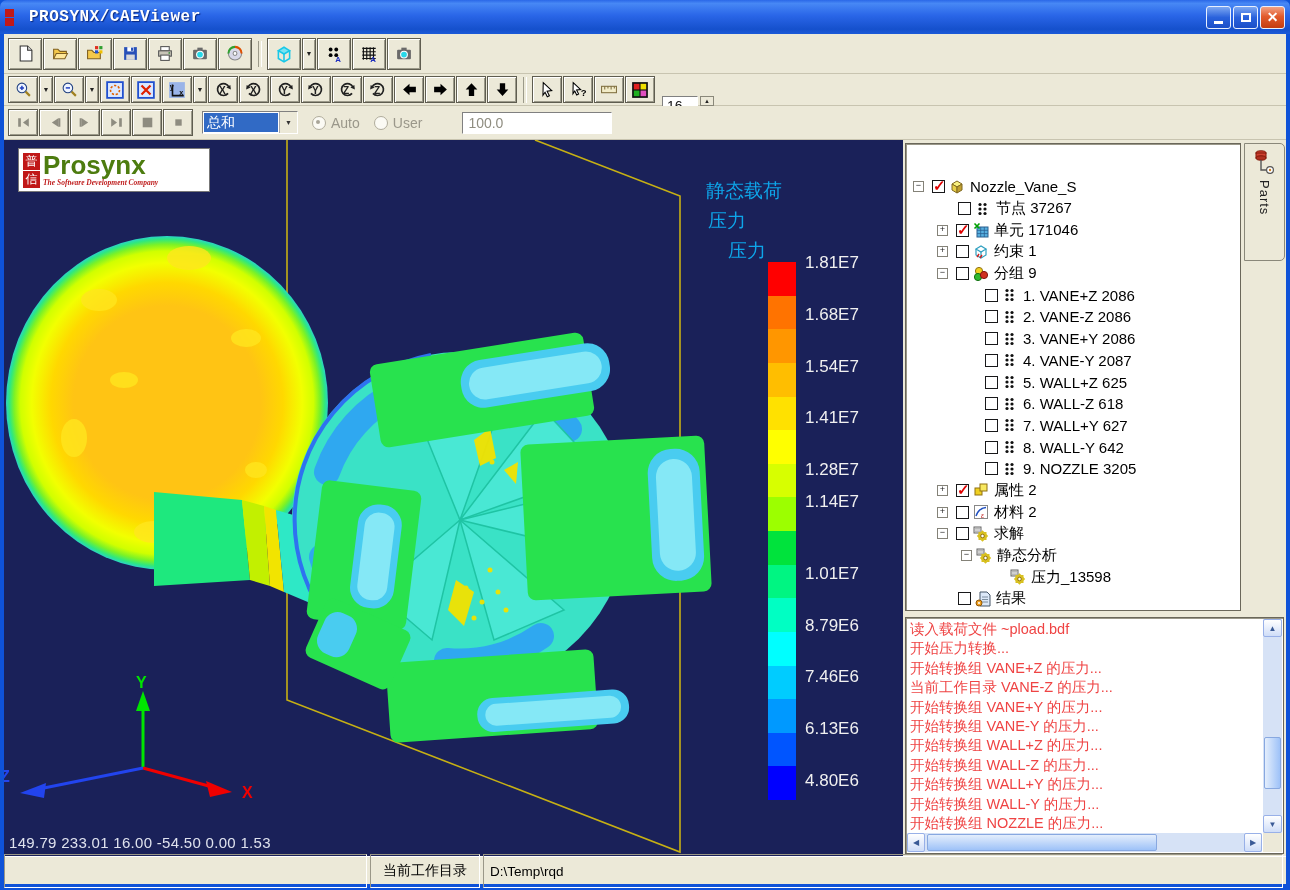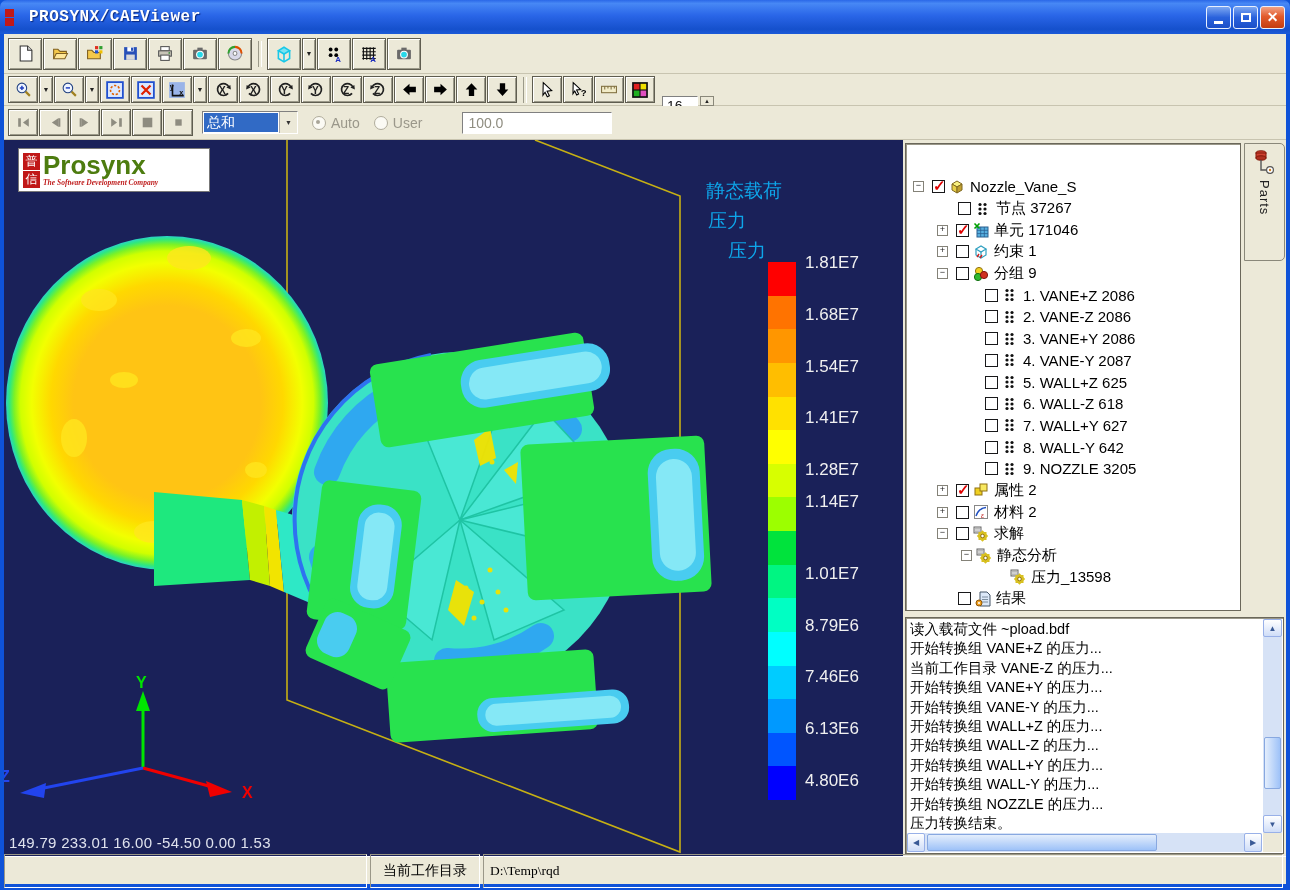--- a/index.html
+++ b/index.html
@@ -90,38 +90,38 @@
   .tlabel{margin-left:5px;font-size:15px;color:#000;white-space:nowrap;}
   .ind0{padding-left:7px;margin-top:26px;}.ind1{padding-left:31px;}.ind1b{padding-left:52px;}
   .ind2{padding-left:79px;}.ind2e{padding-left:55px;}.ind3{padding-left:100px;}
   .partstab{position:absolute;left:341px;top:3px;width:41px;height:118px;background:#ece9d8;
     border:1px solid #8a887a;border-radius:0 5px 5px 0;display:flex;flex-direction:column;
     align-items:center;padding-top:5px;box-sizing:border-box;}
   .parts-label{writing-mode:vertical-rl;font-size:13px;color:#222;margin-top:5px;letter-spacing:1px;}
 
   .logbox{position:absolute;left:2px;top:477px;width:379px;height:237px;background:#fff;
     border:1px solid #6a675a;box-shadow:inset 1px 1px 0 #9a9788;box-sizing:border-box;overflow:hidden;}
-  .loglines{position:absolute;left:4px;top:2px;right:24px;font-size:14.5px;line-height:19.4px;color:#000000;white-space:nowrap;}
+  .loglines{position:absolute;left:4px;top:2px;right:24px;font-size:14.5px;line-height:19.4px;color:#ef4444;white-space:nowrap;}
   .vscroll{position:absolute;right:1px;top:1px;width:19px;bottom:20px;background:#d6e2f6;}
   .hscroll{position:absolute;left:1px;bottom:1px;height:19px;right:21px;background:#d6e2f6;}
   .sbtn{position:absolute;background:linear-gradient(#ffffff,#cfddf8);border:1px solid #98b0e8;border-radius:2px;
     color:#3a5a96;display:flex;align-items:center;justify-content:center;font-size:8px;box-sizing:border-box;}
   .sthumb{position:absolute;background:linear-gradient(90deg,#e4eefc,#9ec2f8);border:1px solid #88a8e0;
     border-radius:2px;box-sizing:border-box;}
   .hthumb{background:linear-gradient(180deg,#e4eefc,#9ec2f8);}
   .scorner{position:absolute;right:1px;bottom:1px;width:19px;height:19px;background:#ece9d8;}
 
   
   .statusbar{left:4px;top:856px;width:1282px;height:28px;background:#ece9d8;border-top:1px solid #fff;
     display:flex;align-items:center;box-sizing:border-box;padding-top:1px;}
   .spanel{height:22px;border:1px solid;border-color:#9a9788 #fff #fff #9a9788;margin-right:3px;
     box-sizing:border-box;display:flex;align-items:center;padding:16px 6px;font-size:14px;color:#000;}
   .spanel.p1{width:363px;}
   .spanel.p2{width:110px;justify-content:center;}
-  .spanel.p3{flex:1;font-family:Liberation Serif, serif;font-size:13.5px;}
+  .spanel.p3{flex:1;font-family:Liberation Sans, sans-serif;font-size:13.5px;}
 </style>
 </head>
 <body>
 
 <div class="abs titlebar">
   <div class="appicon">
       <i></i>
       <i></i>
     </div>
   <div class="title-text">PROSYNX/CAEViewer</div>
@@ -842,20 +842,21 @@
       <path d="M8 11v10h6" fill="none" stroke="#555" stroke-width="1.4"></path>
       <circle cx="17" cy="21" r="3.4" fill="#fff" stroke="#555" stroke-width="1.2"></circle>
       <circle cx="17" cy="21" r="1.2" fill="#d08020"></circle>
     </svg>
     <div class="parts-label">Parts</div>
   </div>
 
   <div class="logbox">
     <div class="loglines">
         <div>读入载荷文件 ~pload.bdf</div>
+        <div>开始压力转换...</div>
         <div>开始转换组 VANE+Z 的压力...</div>
         <div>当前工作目录 VANE-Z 的压力...</div>
         <div>开始转换组 VANE+Y 的压力...</div>
         <div>开始转换组 VANE-Y 的压力...</div>
         <div>开始转换组 WALL+Z 的压力...</div>
         <div>开始转换组 WALL-Z 的压力...</div>
         <div>开始转换组 WALL+Y 的压力...</div>
         <div>开始转换组 WALL-Y 的压力...</div>
         <div>开始转换组 NOZZLE 的压力...</div>
         <div>压力转换结束。</div>

